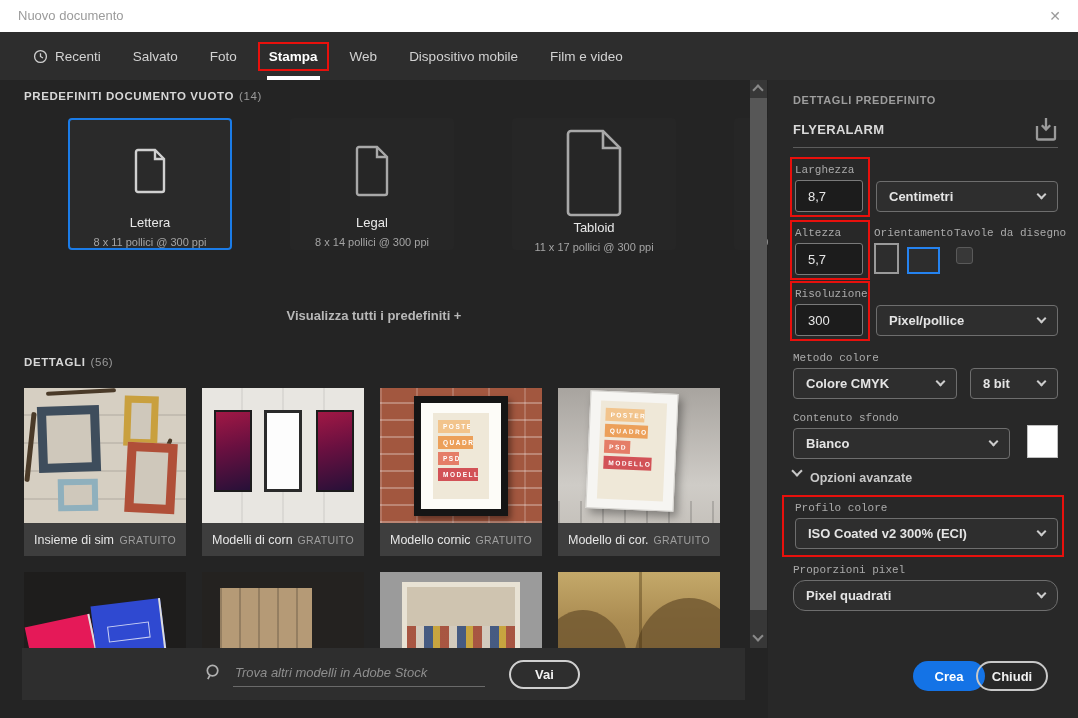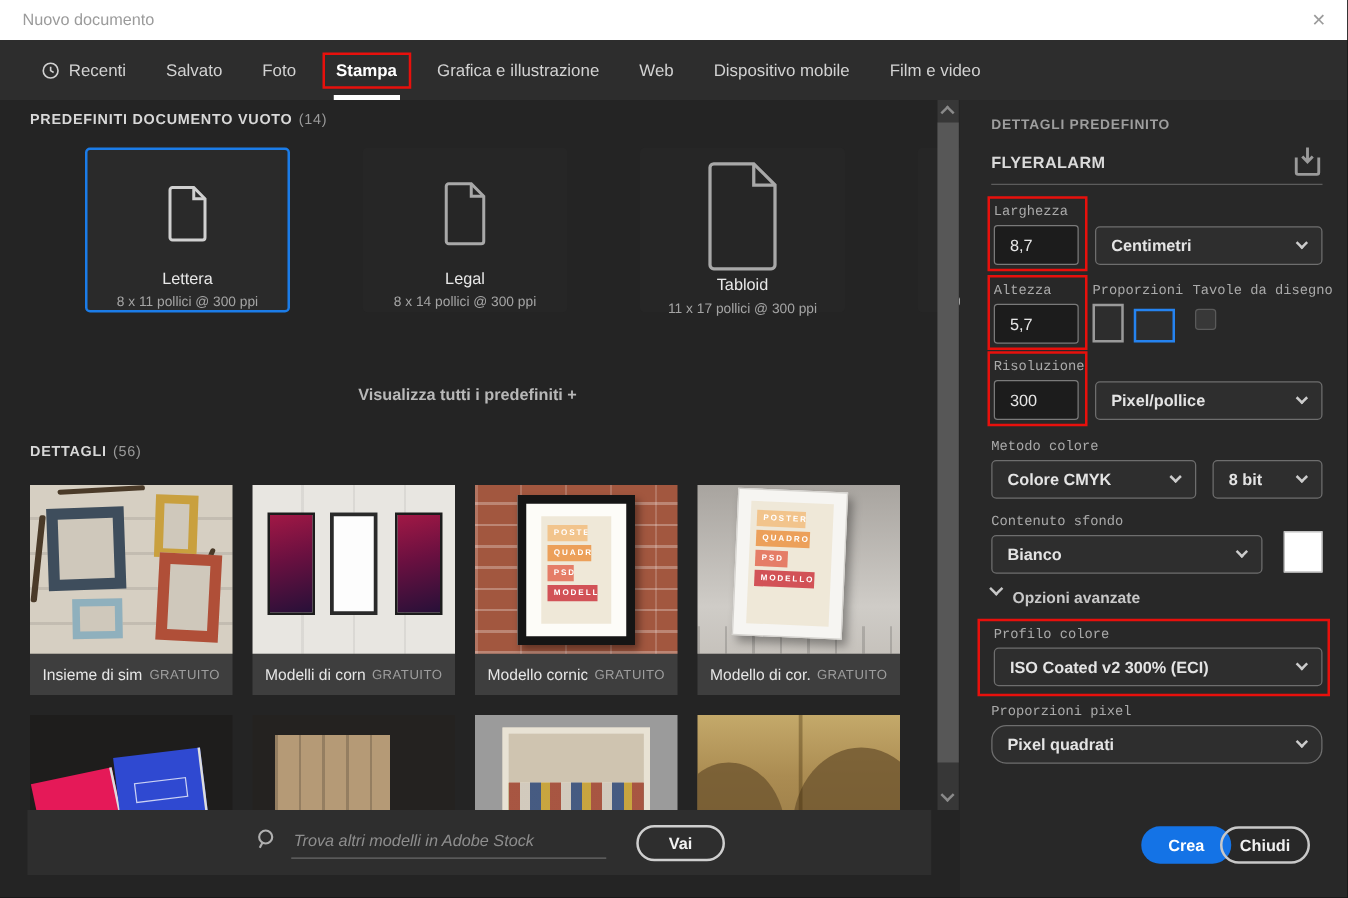--- a/index.html
+++ b/index.html
@@ -208,23 +208,20 @@
     <div class="tab">
       <span class="tab-box">Salvato</span>
     </div>
     <div class="tab">
       <span class="tab-box">Foto</span>
     </div>
     <div class="tab active">
       <span class="tab-box">Stampa</span>
     </div>
     <div class="tab">
-      <span class="tab-box">Grafica e illustrazione</span>
-    </div>
-    <div class="tab">
       <span class="tab-box">Web</span>
     </div>
     <div class="tab">
       <span class="tab-box">Dispositivo mobile</span>
     </div>
     <div class="tab">
       <span class="tab-box">Film e video</span>
     </div>
   </div>
 
@@ -412,21 +409,21 @@
 
     <span class="fld-label" style="left:27px; top:84px;">Larghezza</span>
     <input class="num-input" style="left: 27px; top: 100px;" value="8,7">
     <div class="select" style="left:108px; top:101px; width:182px;">
       <span class="sel-text">Centimetri</span>
       <span class="chev"></span>
     </div>
 
     <span class="fld-label" style="left:27px; top:147px;">Altezza</span>
     <input class="num-input" style="left: 27px; top: 163px;" value="5,7">
-    <span class="fld-label" style="left:106px; top:147px;">Proporzioni</span>
+    <span class="fld-label" style="left:106px; top:147px;">Orientamento</span>
     <div class="orient-icon orient-portrait">
       <span class="person"><span class="head"></span><span class="torso"></span></span>
     </div>
     <div class="orient-icon orient-landscape">
       <span class="person"><span class="head"></span><span class="torso"></span></span>
     </div>
     <span class="fld-label" style="left:186px; top:147px;">Tavole da disegno</span>
     <div class="checkbox"></div>
 
     <span class="fld-label" style="left:27px; top:208px;">Risoluzione</span>

